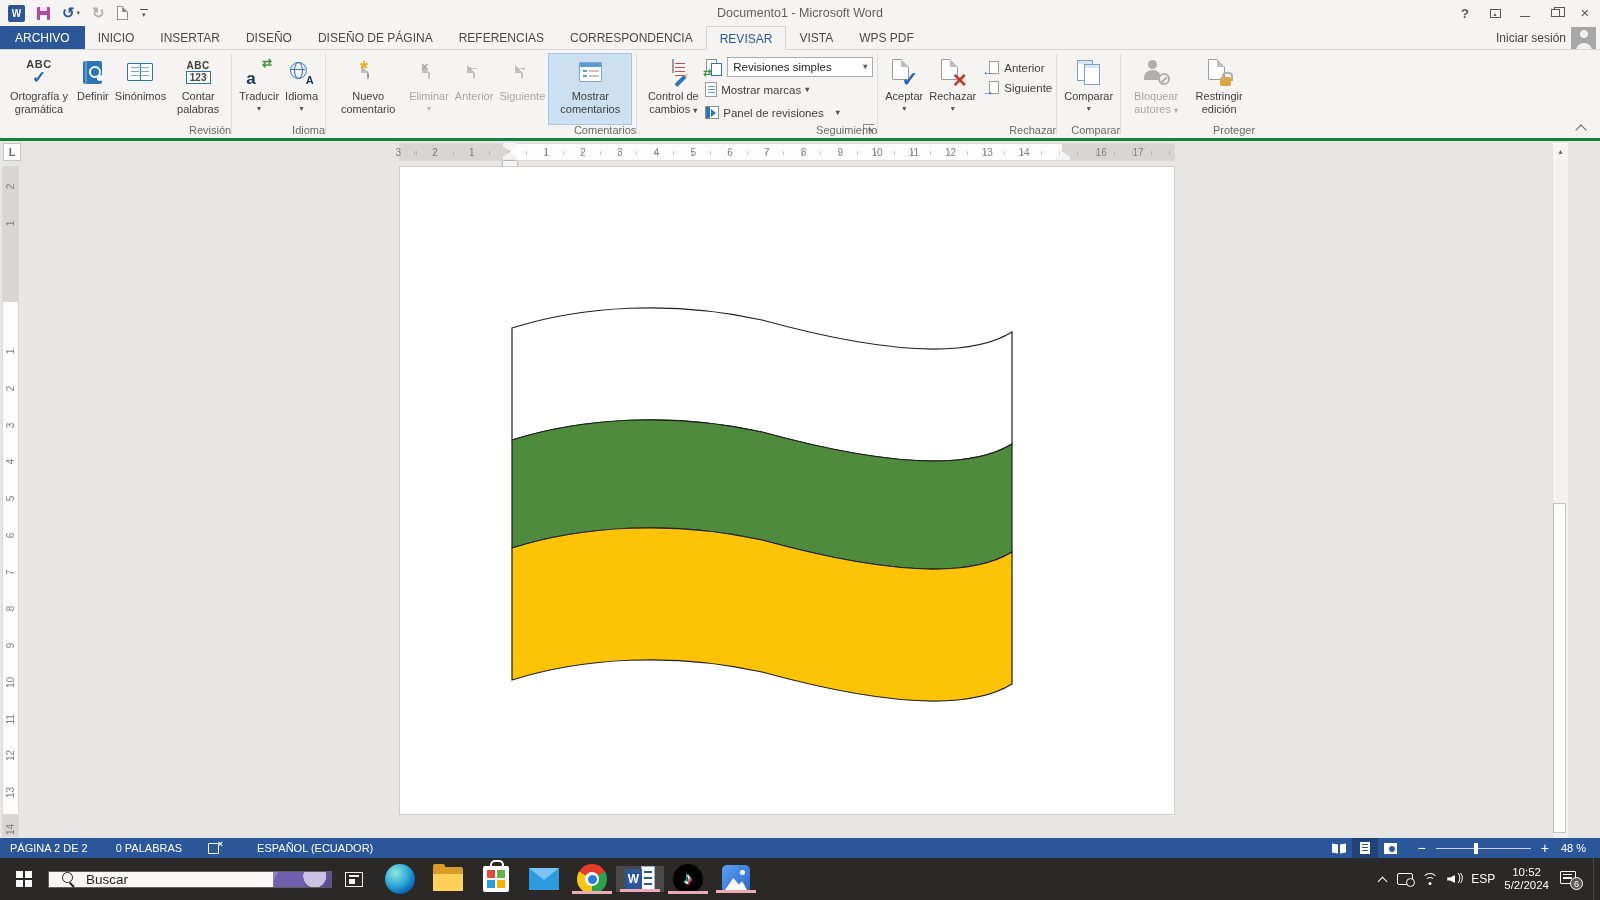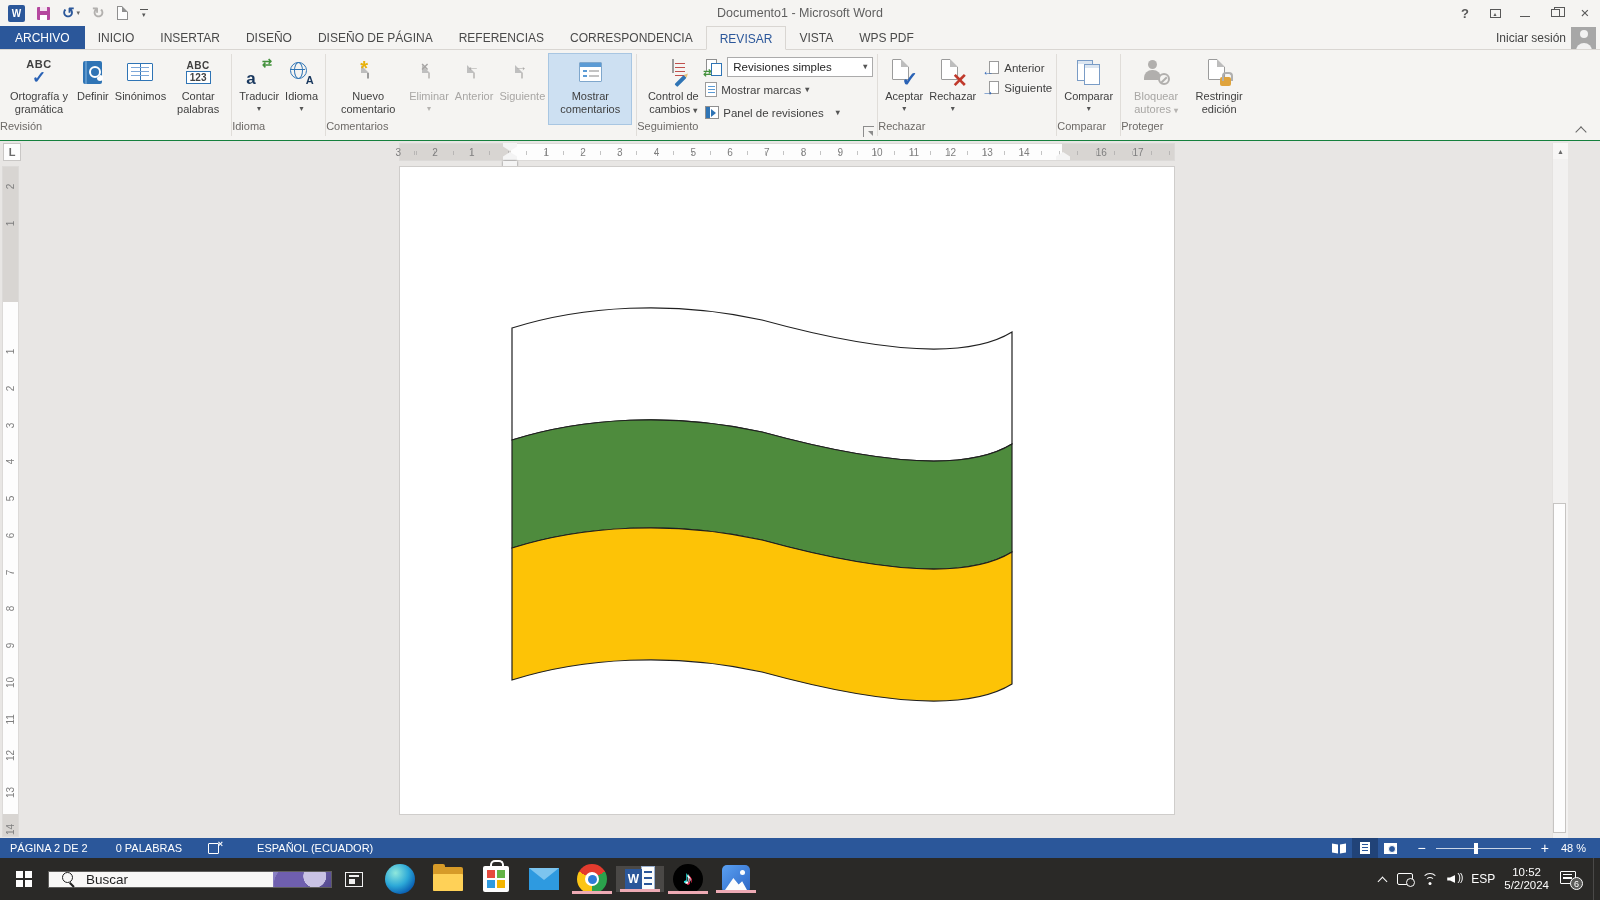--- a/index.html
+++ b/index.html
@@ -37,23 +37,23 @@
   .tabsrow{position:absolute;top:26px;left:0;right:0;height:24px;background:#f5f4f2;border-bottom:1px solid #d9d6d2;display:flex;align-items:stretch;z-index:20}
   .tab{font-size:12px;color:#4a4a4a;padding:5px 13px 0;white-space:nowrap;cursor:default}
   .tab.file{background:#2b579a;color:#fff;font-weight:normal;padding:5px 15px 0}
   .tab.active{background:#f5f4f2;border:1px solid #d9d6d2;border-bottom:1px solid #f5f4f2;color:#2b579a;margin-bottom:-1px}
   .signin{position:absolute;right:34px;top:5px;font-size:12px;color:#444}
   .avatarbox{position:absolute;right:4px;top:1px;width:25px;height:22px;background:#a7a7a7;overflow:hidden}
   .avatarbox::before{content:"";position:absolute;top:3px;left:8.5px;width:8px;height:8px;border-radius:50%;background:#f1f1f1}
   .avatarbox::after{content:"";position:absolute;bottom:-4px;left:4.5px;width:16px;height:10px;border-radius:8px 8px 0 0;background:#f1f1f1}
 
   
-  .ribbon{position:absolute;top:50px;left:0;right:0;height:91px;background:#f5f4f2;border-bottom:1px solid #15803d;display:flex;z-index:10}
+  .ribbon{position:absolute;top:50px;left:0;right:0;height:91px;background:#f5f4f2;border-bottom:3px solid #15803d;display:flex;z-index:10}
   .rgroup{position:relative;height:100%;padding:3px 4px 16px;display:flex;align-items:flex-start}
-  .glabel{position:absolute;bottom:8px;left:0;right:0;text-align:left;font-size:11px;color:#6d6a67;white-space:nowrap}
+  .glabel{position:absolute;bottom:2px;left:0;right:0;text-align:right;font-size:11px;color:#6d6a67;white-space:nowrap}
   .gsep{width:1px;background:#e0ddd9;margin:4px 0}
   .bb{display:flex;flex-direction:column;align-items:center;font-size:11px;color:#3f3f3f;text-align:center;padding:2px 3px 0;height:72px}
   .bb .ico{height:34px;display:flex;align-items:center;justify-content:center}
   .bb .lbl{line-height:13px;margin-top:1px}
   .bb .ddrow{font-size:8px;color:#555;line-height:8px;margin-top:2px}
   .bb.disabled{color:#a8a6a4}
   .bb.disabled .ddrow{color:#b5b3b1}
   .bb.hl{background:#cde0f2;border:1px solid #a8c6e2;padding:1px 2px 0}
   .dd{font-size:8px;color:#555;font-style:normal}
 

